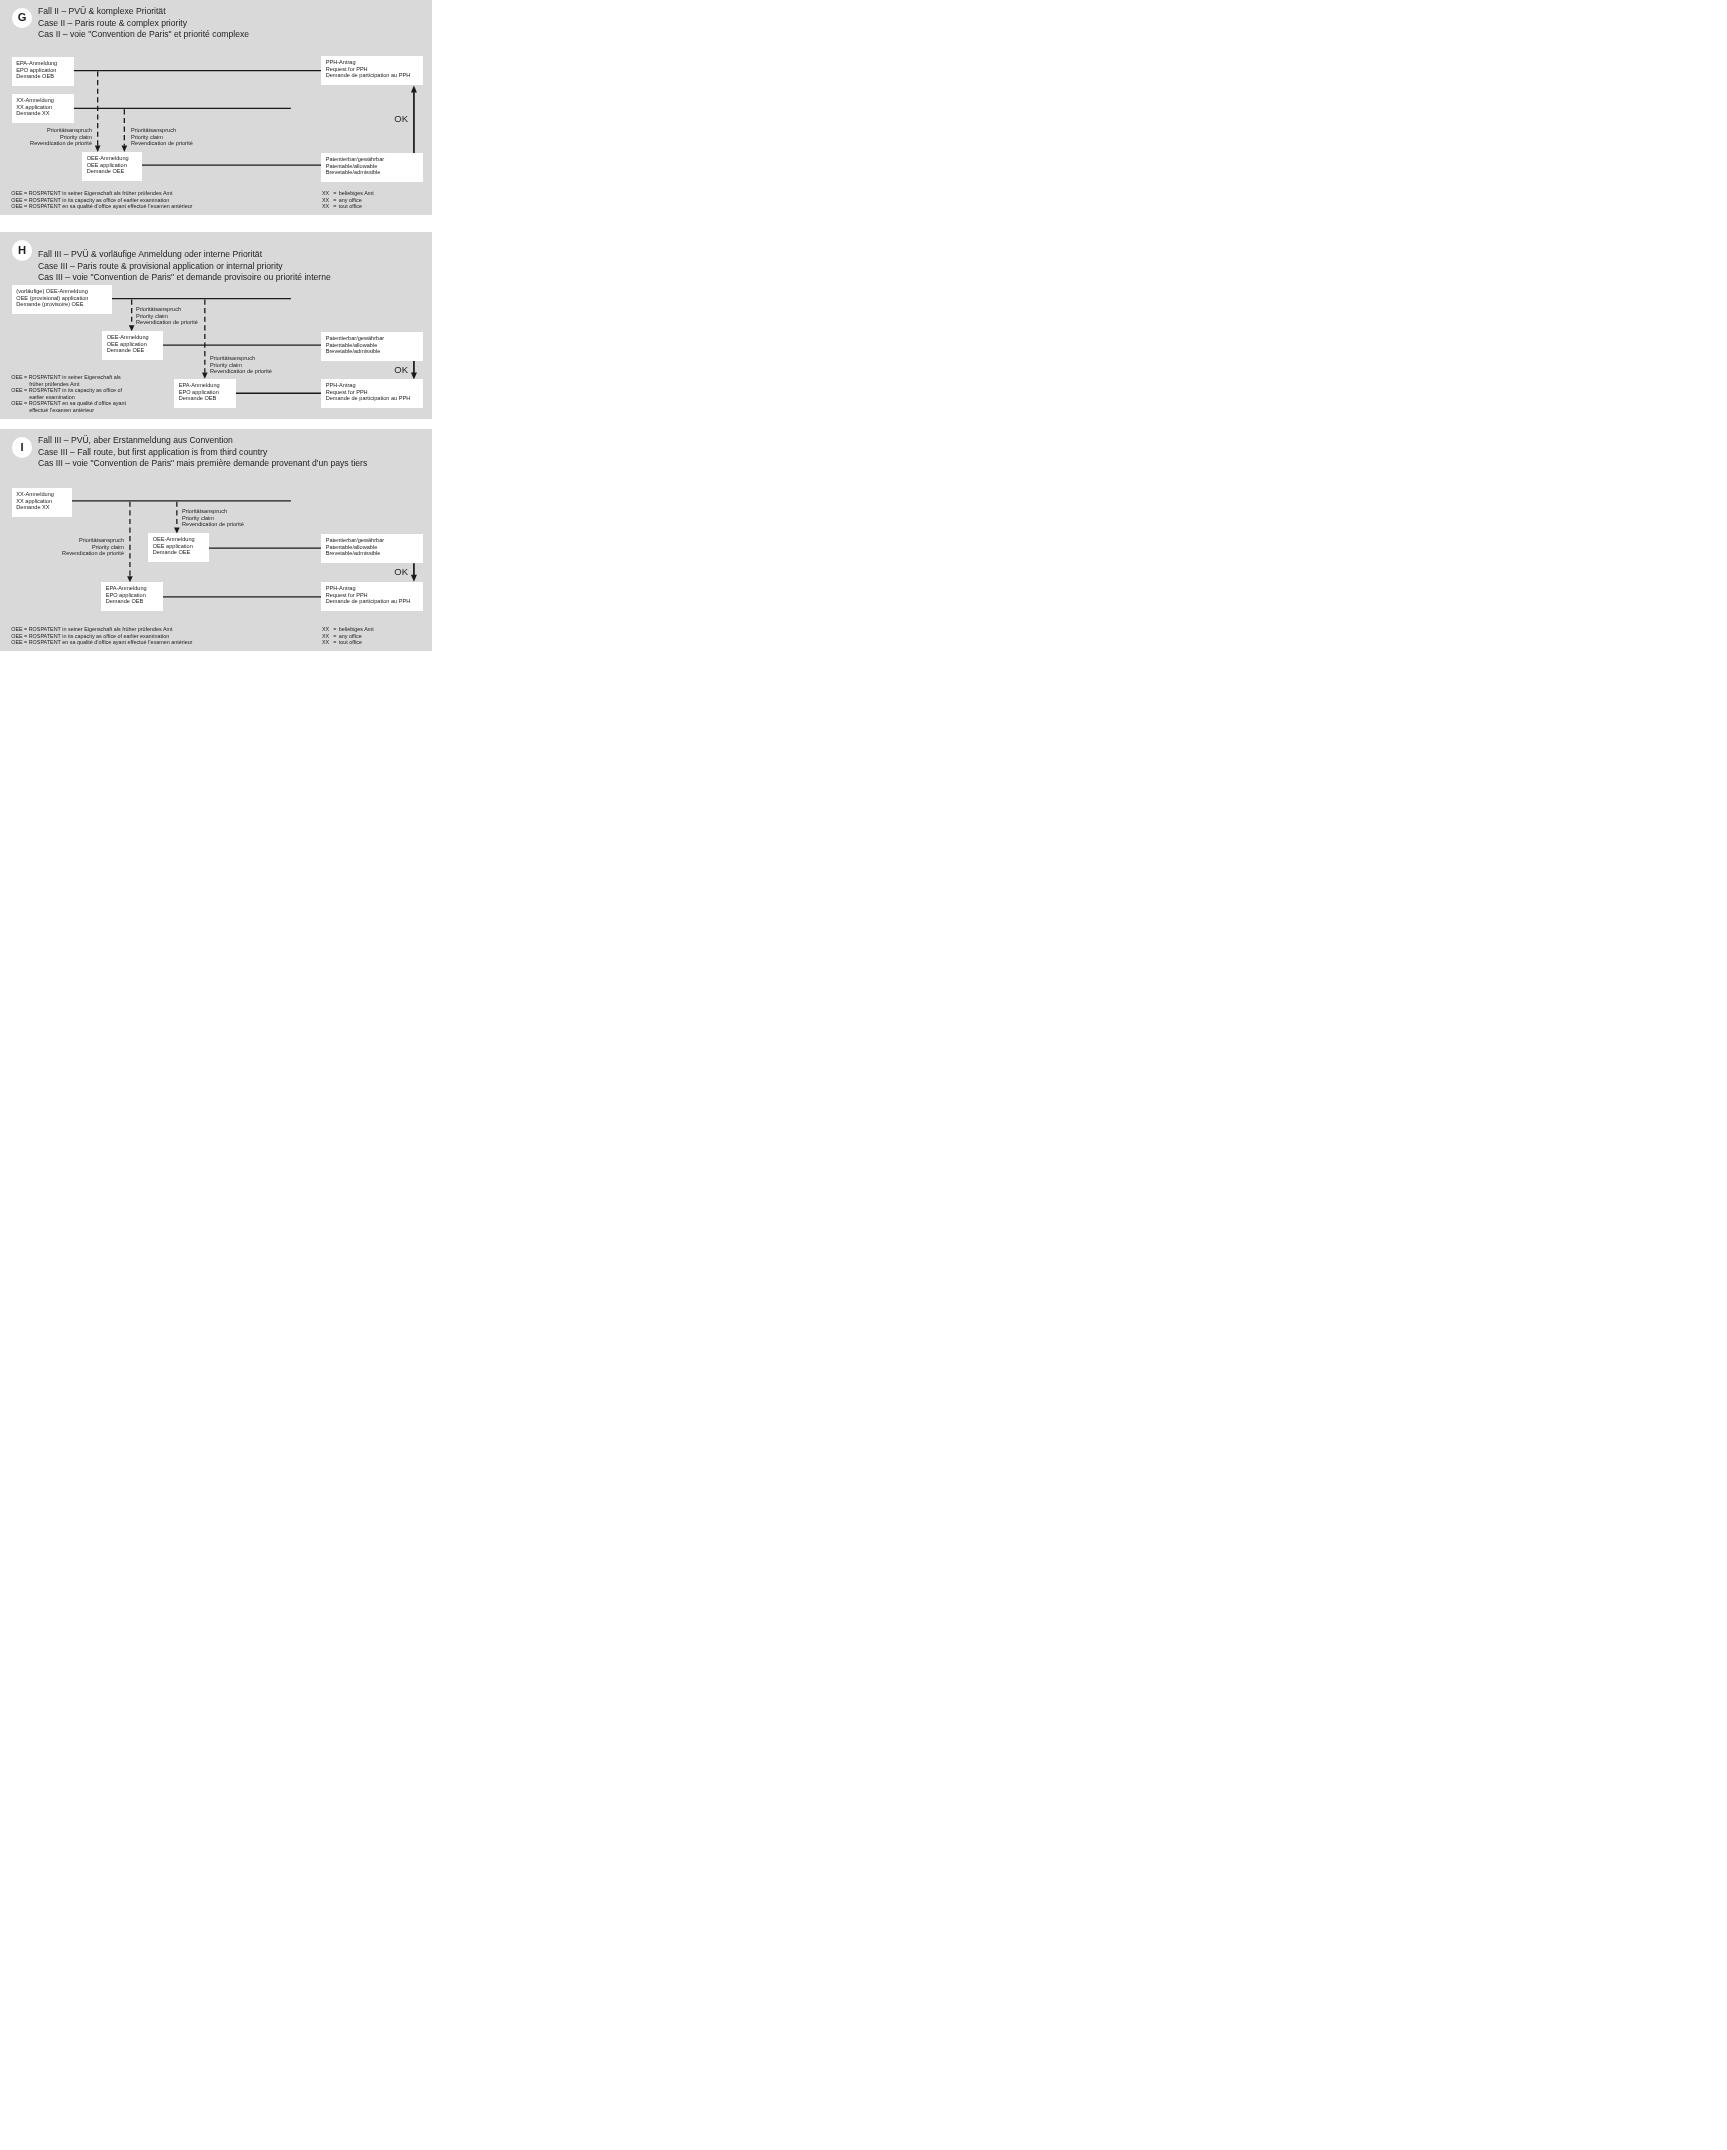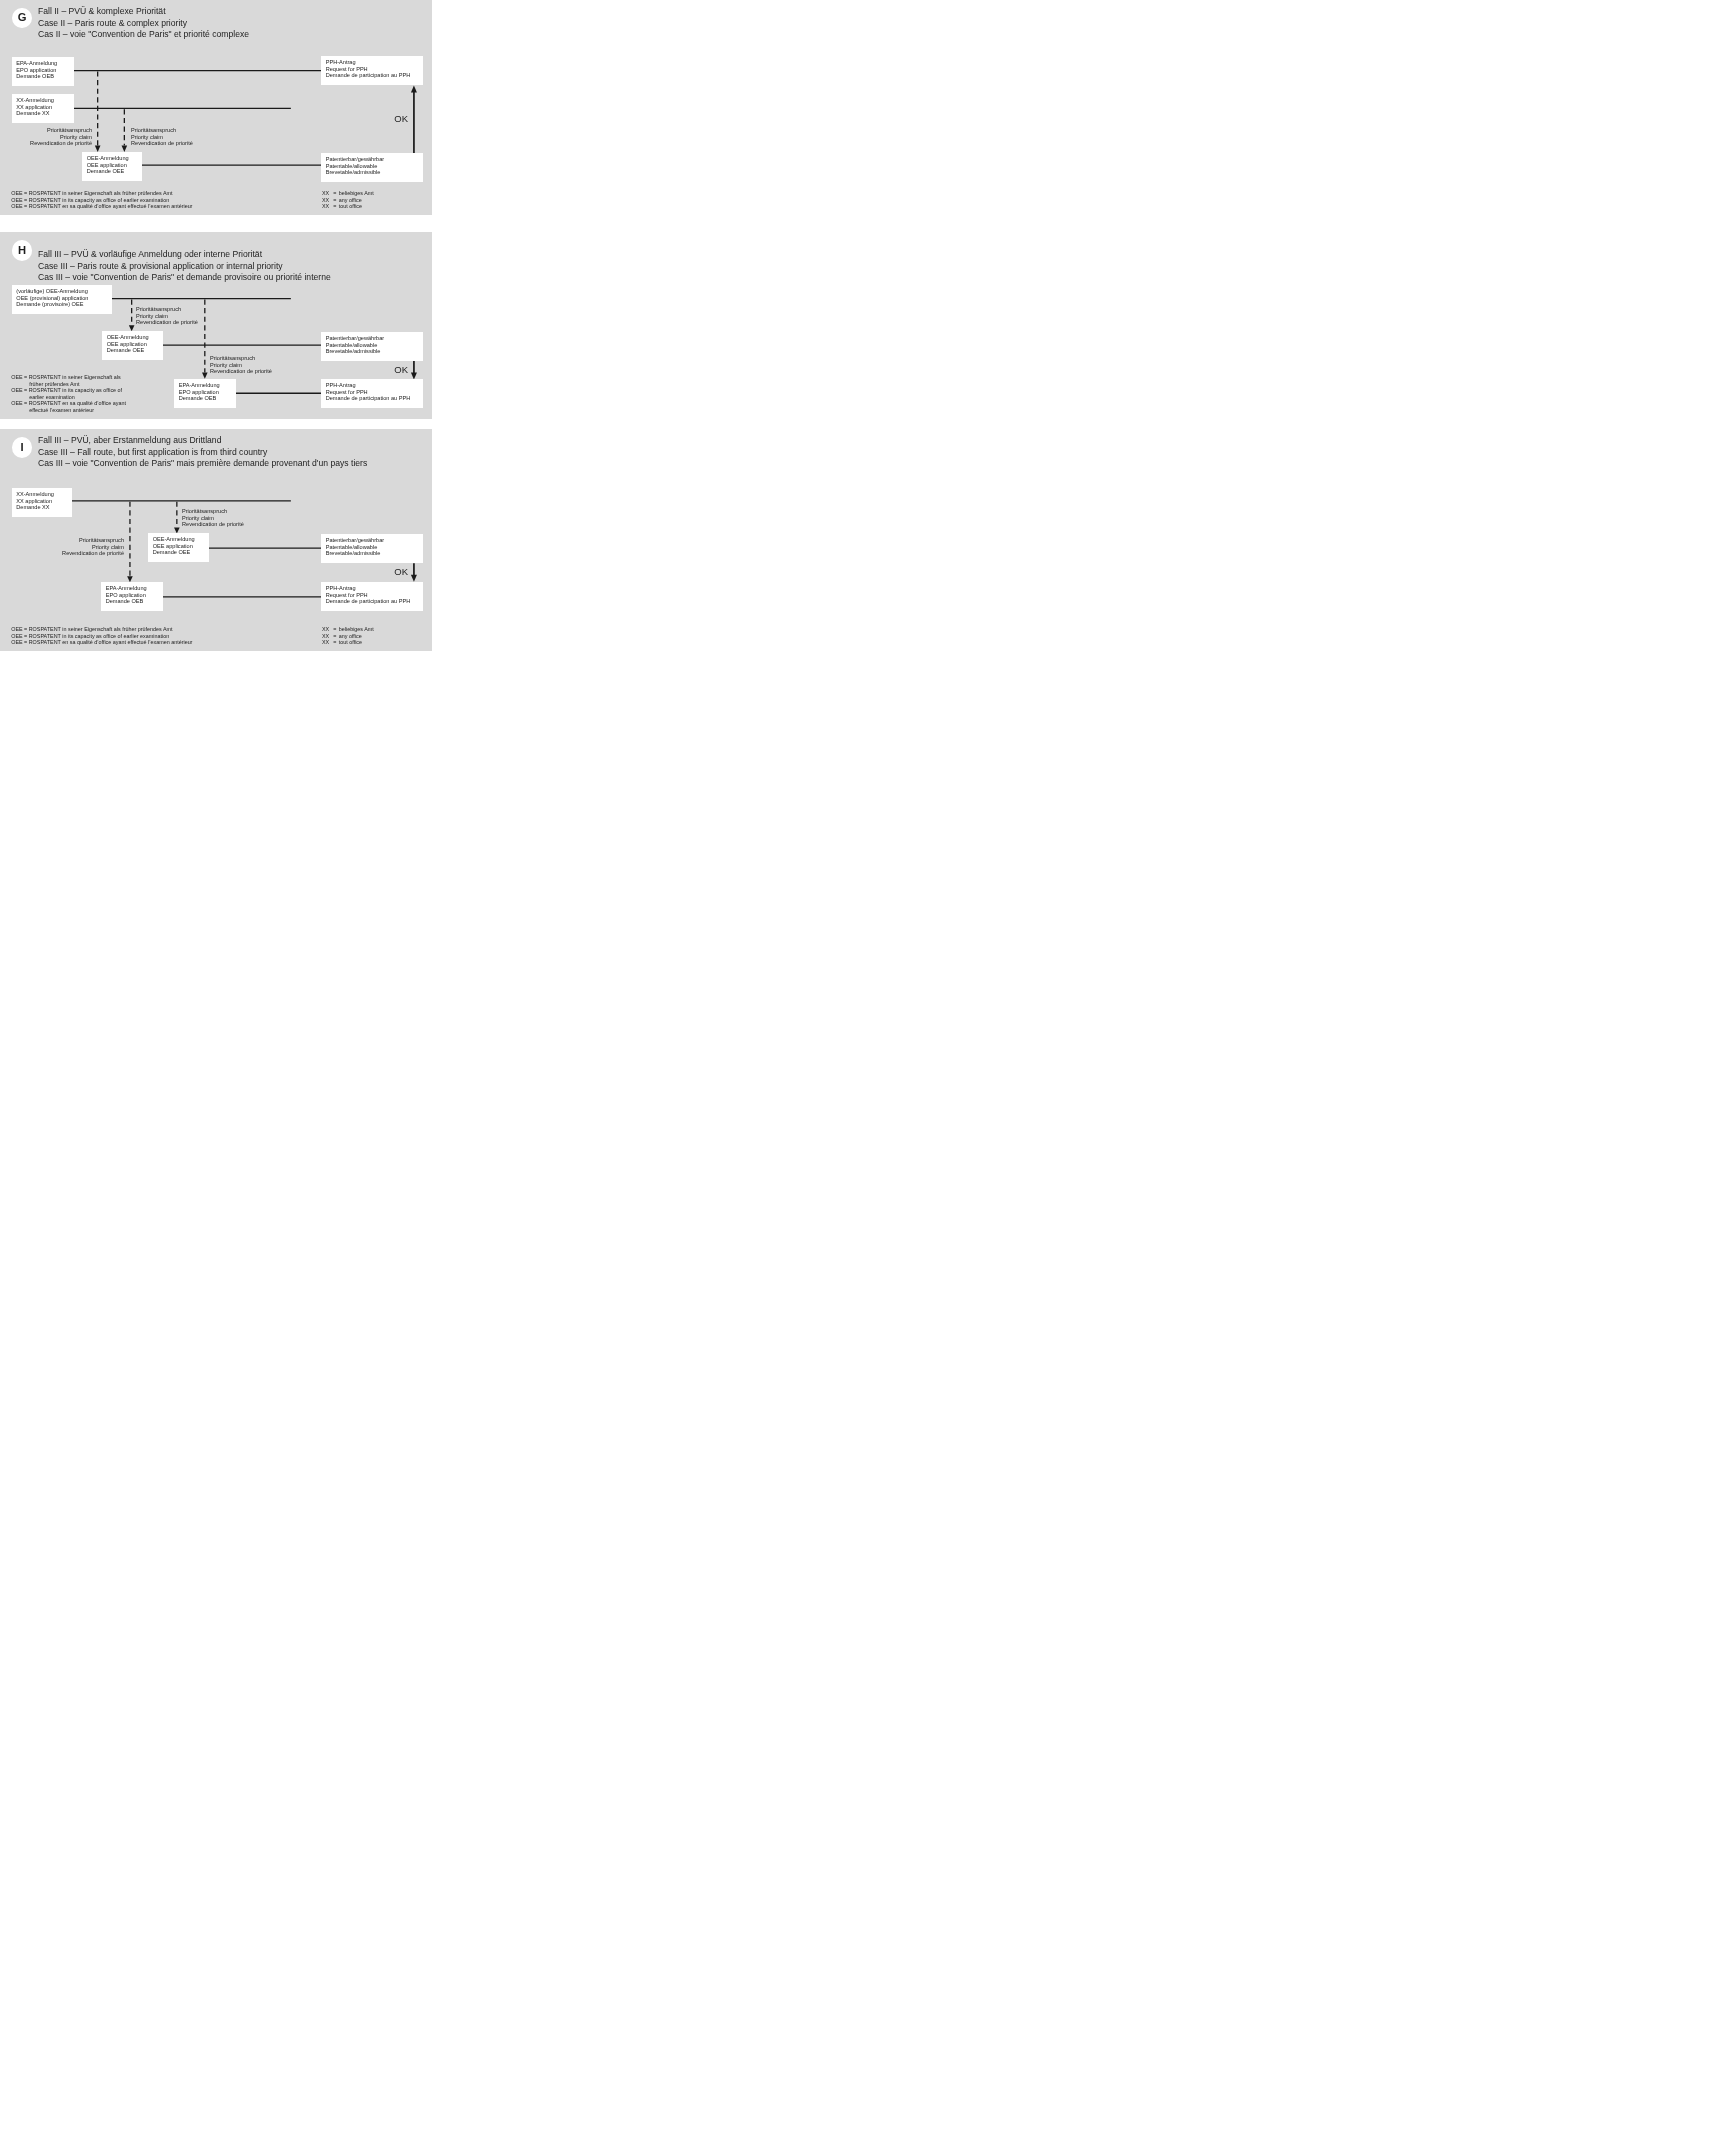--- a/index.html
+++ b/index.html
@@ -186,21 +186,21 @@
       <div>OEE = ROSPATENT in its capacity as office of</div>
       <div class="ind">earlier examination</div>
       <div>OEE = ROSPATENT en sa qualité d’office ayant</div>
       <div class="ind">effectué l’examen antérieur</div>
     </div>
 
     <div class="badge" style="left:12px;top:437px;">
       <span>I</span>
     </div>
     <div class="title" style="left:38px;top:435px;">
-      <div>Fall III – PVÜ, aber Erstanmeldung aus Drittland</div>
+      <div>Fall III – PVÜ, aber Erstanmeldung aus Convention</div>
       <div>Case III – Fall route, but first application is from third country</div>
       <div>Cas III – voie "Convention de Paris" mais première demande provenant d'un pays tiers</div>
     </div>
 
     <div class="fbox" style="left:11.6px;top:488px;width:60px;height:29px;">
       <div>XX-Anmeldung</div>
       <div>XX application</div>
       <div>Demande XX</div>
     </div>
     <div class="fbox" style="left:148px;top:533px;width:61px;height:29px;">

